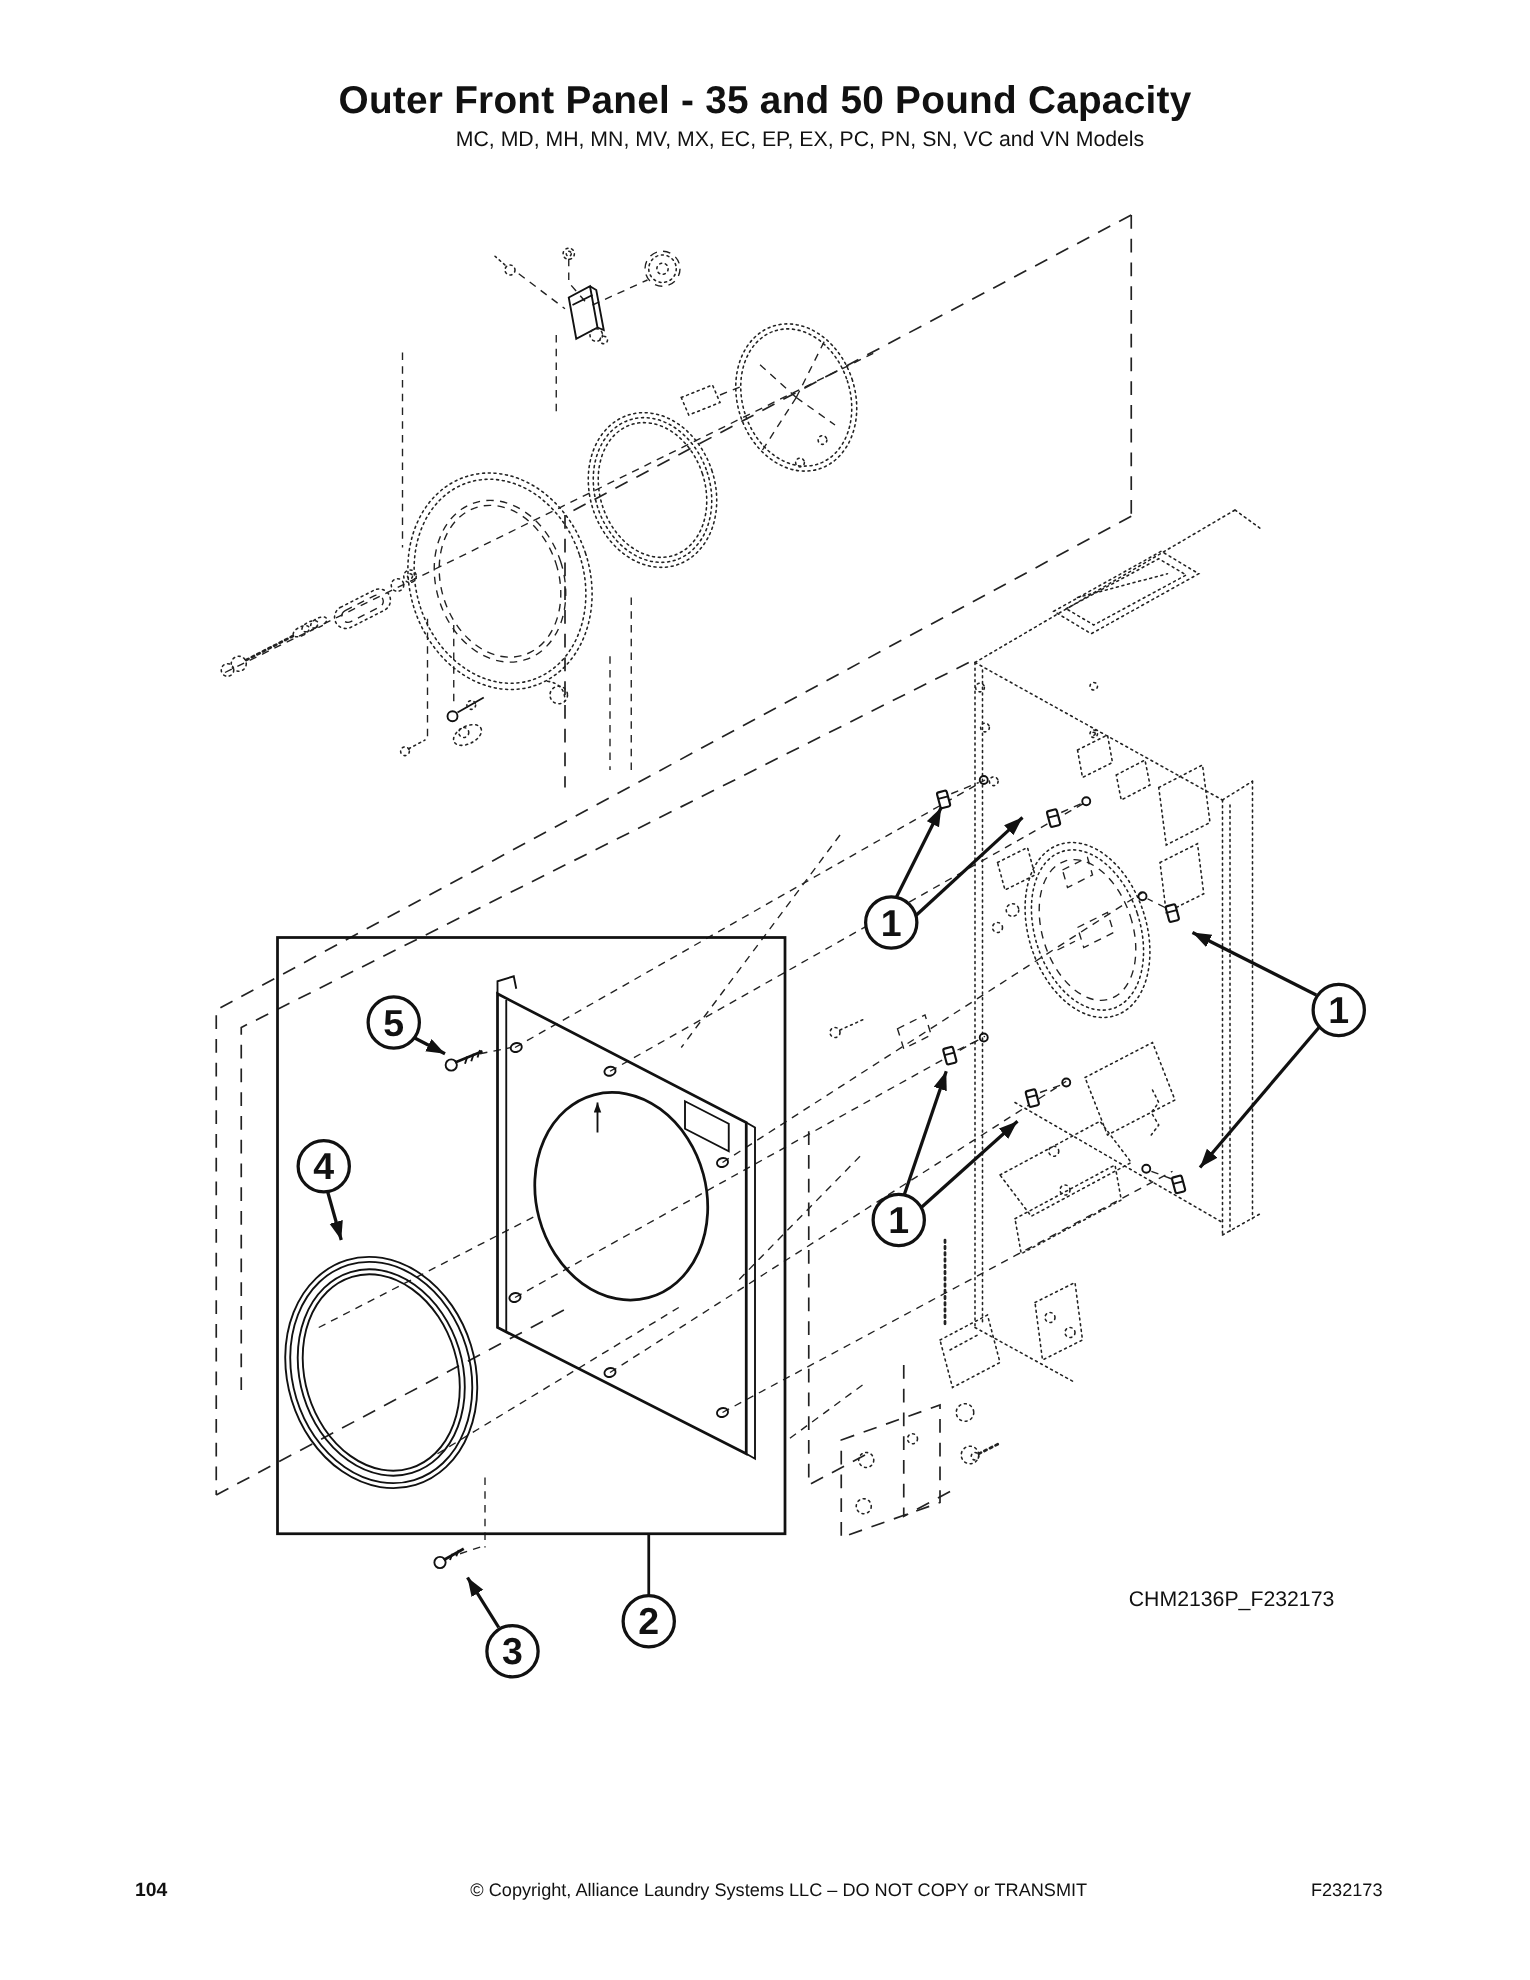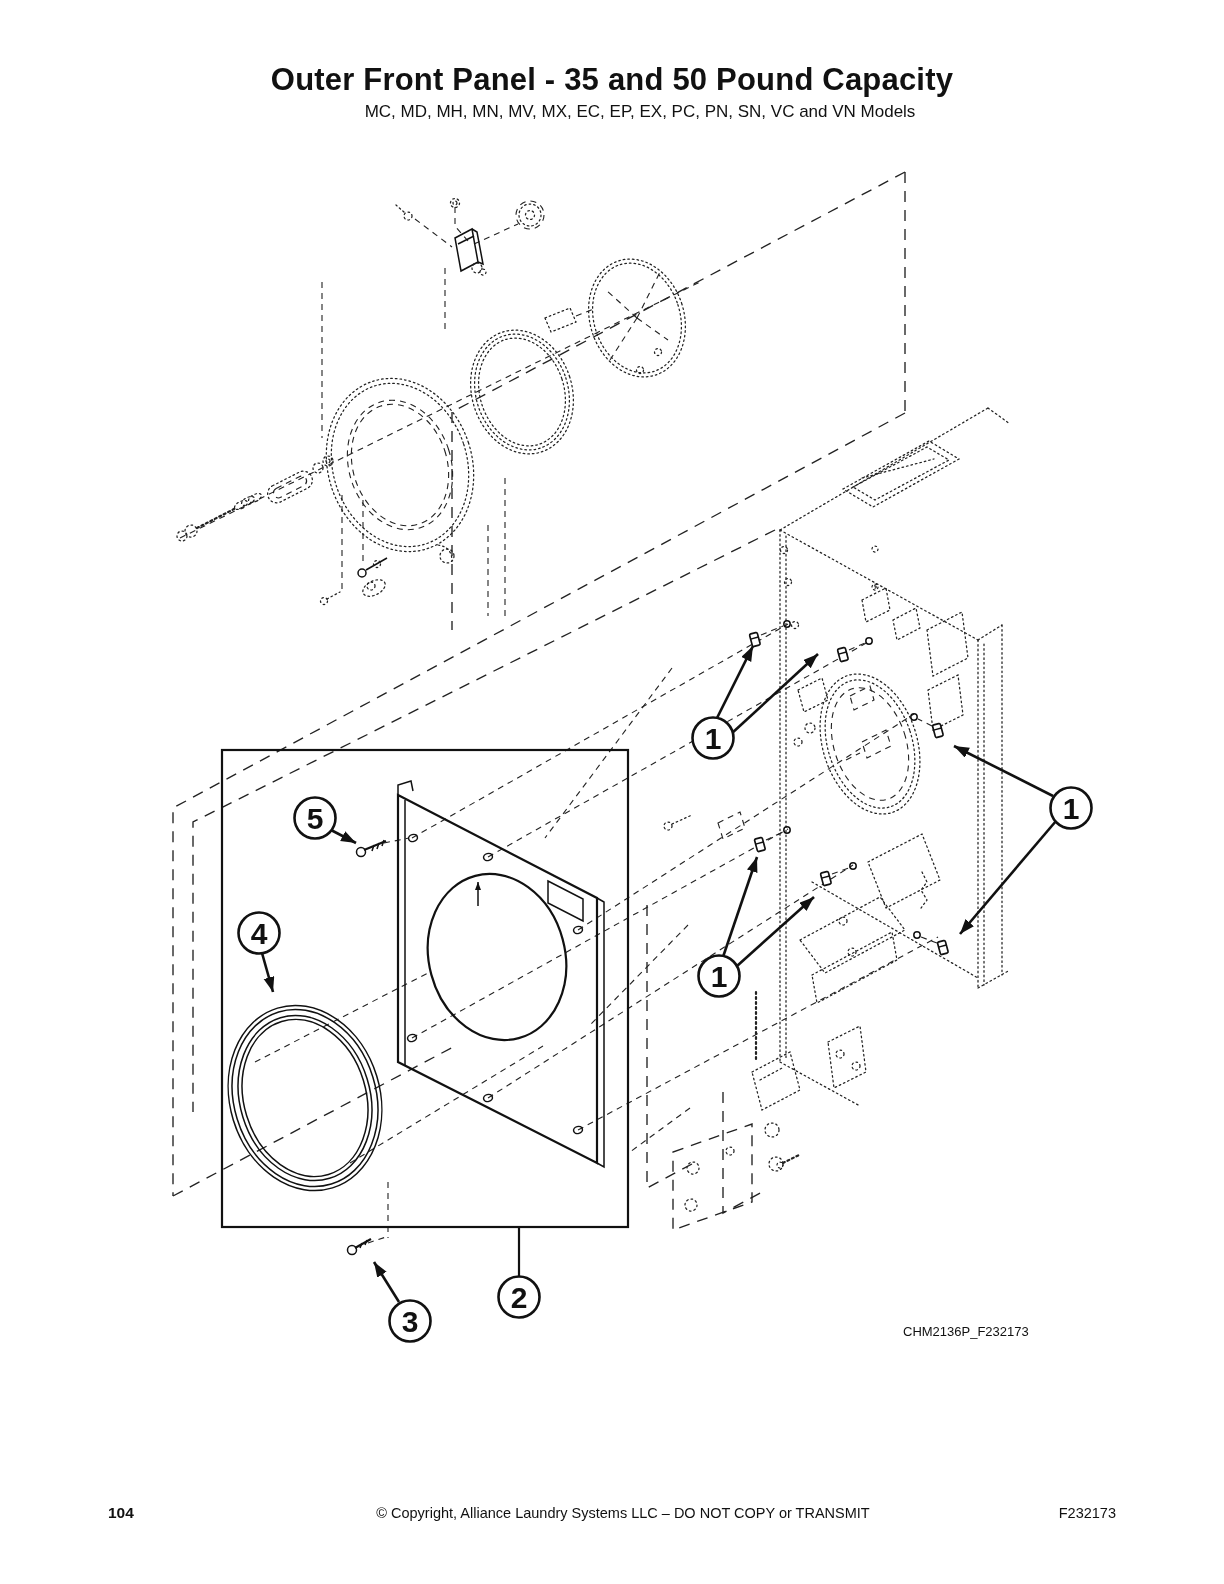--- a/index.html
+++ b/index.html
@@ -1,25 +1,25 @@
 <!DOCTYPE html>
 <html><head>
 <meta charset="utf-8">
 <style>
   html,body{margin:0;padding:0;background:#fff;}
   #page{position:relative;width:1224px;height:1584px;background:#fff;overflow:hidden;
         font-family:"Liberation Sans",sans-serif;color:#111;}
   .title{position:absolute;left:0;top:62px;width:100%;text-align:center;
          font-size:31px;font-weight:bold;letter-spacing:.2px;}
   .subtitle{position:absolute;left:0;top:102px;width:100%;text-align:center;font-size:17px;padding-left:28px;}
-  .figcode{position:absolute;left:903px;top:1324px;font-size:13px;text-align:center;}
+  .figcode{position:absolute;left:903px;top:1270px;font-size:17px;text-align:center;}
   .footer{position:absolute;left:0;top:1504px;width:100%;font-size:14.5px;}
   .pgnum{position:absolute;left:108px;top:0;font-size:15.5px;font-weight:bold;}
   .copy{position:absolute;left:0;top:1px;width:100%;text-align:center;margin-left:11px;}
-  .doccode{position:absolute;right:108px;top:1px;}
+  .doccode{position:absolute;right:118px;top:1px;}
   svg{position:absolute;left:0;top:0;}
   
   .s   {stroke:#111;fill:none;stroke-width:2.2;}
   .s15 {stroke:#111;fill:none;stroke-width:1.5;}
   .dot {stroke:#222;fill:none;stroke-width:1.25;stroke-dasharray:1.6 3;stroke-linecap:round;}
   .dot2{stroke:#222;fill:none;stroke-width:2.2;stroke-dasharray:2 3;stroke-linecap:round;}
   .dsh {stroke:#222;fill:none;stroke-width:1.35;stroke-dasharray:11 8;}
   .dshf{stroke:#222;fill:none;stroke-width:1.1;stroke-dasharray:6 5;}
   .arr {stroke:#111;fill:none;stroke-width:2.6;}
   .clip{stroke:#111;fill:#fff;stroke-width:1.7;}

